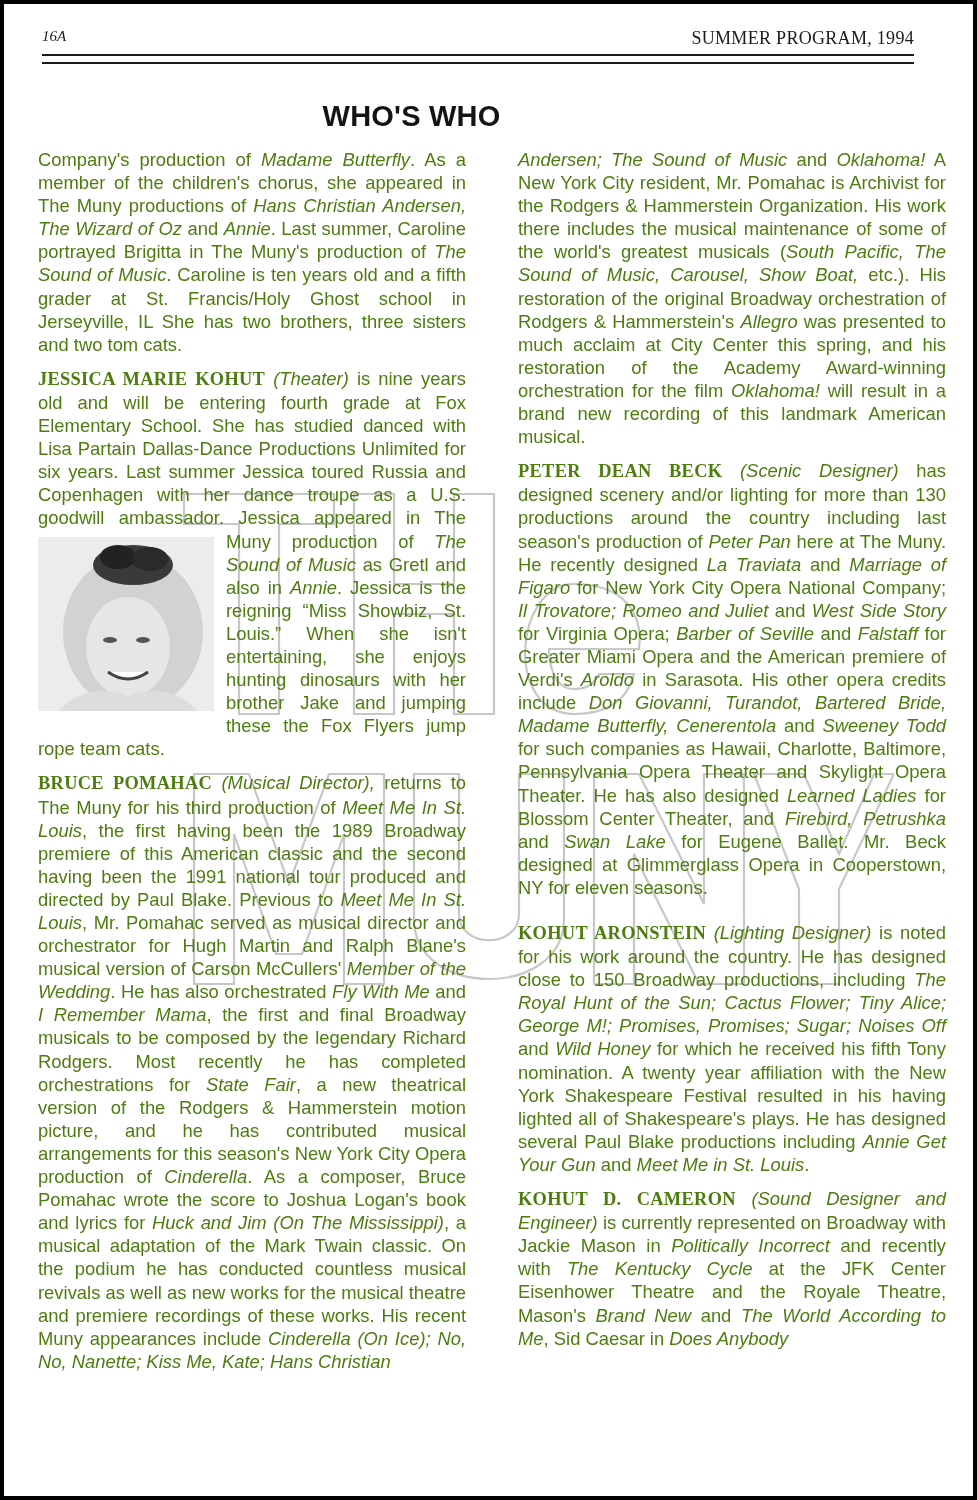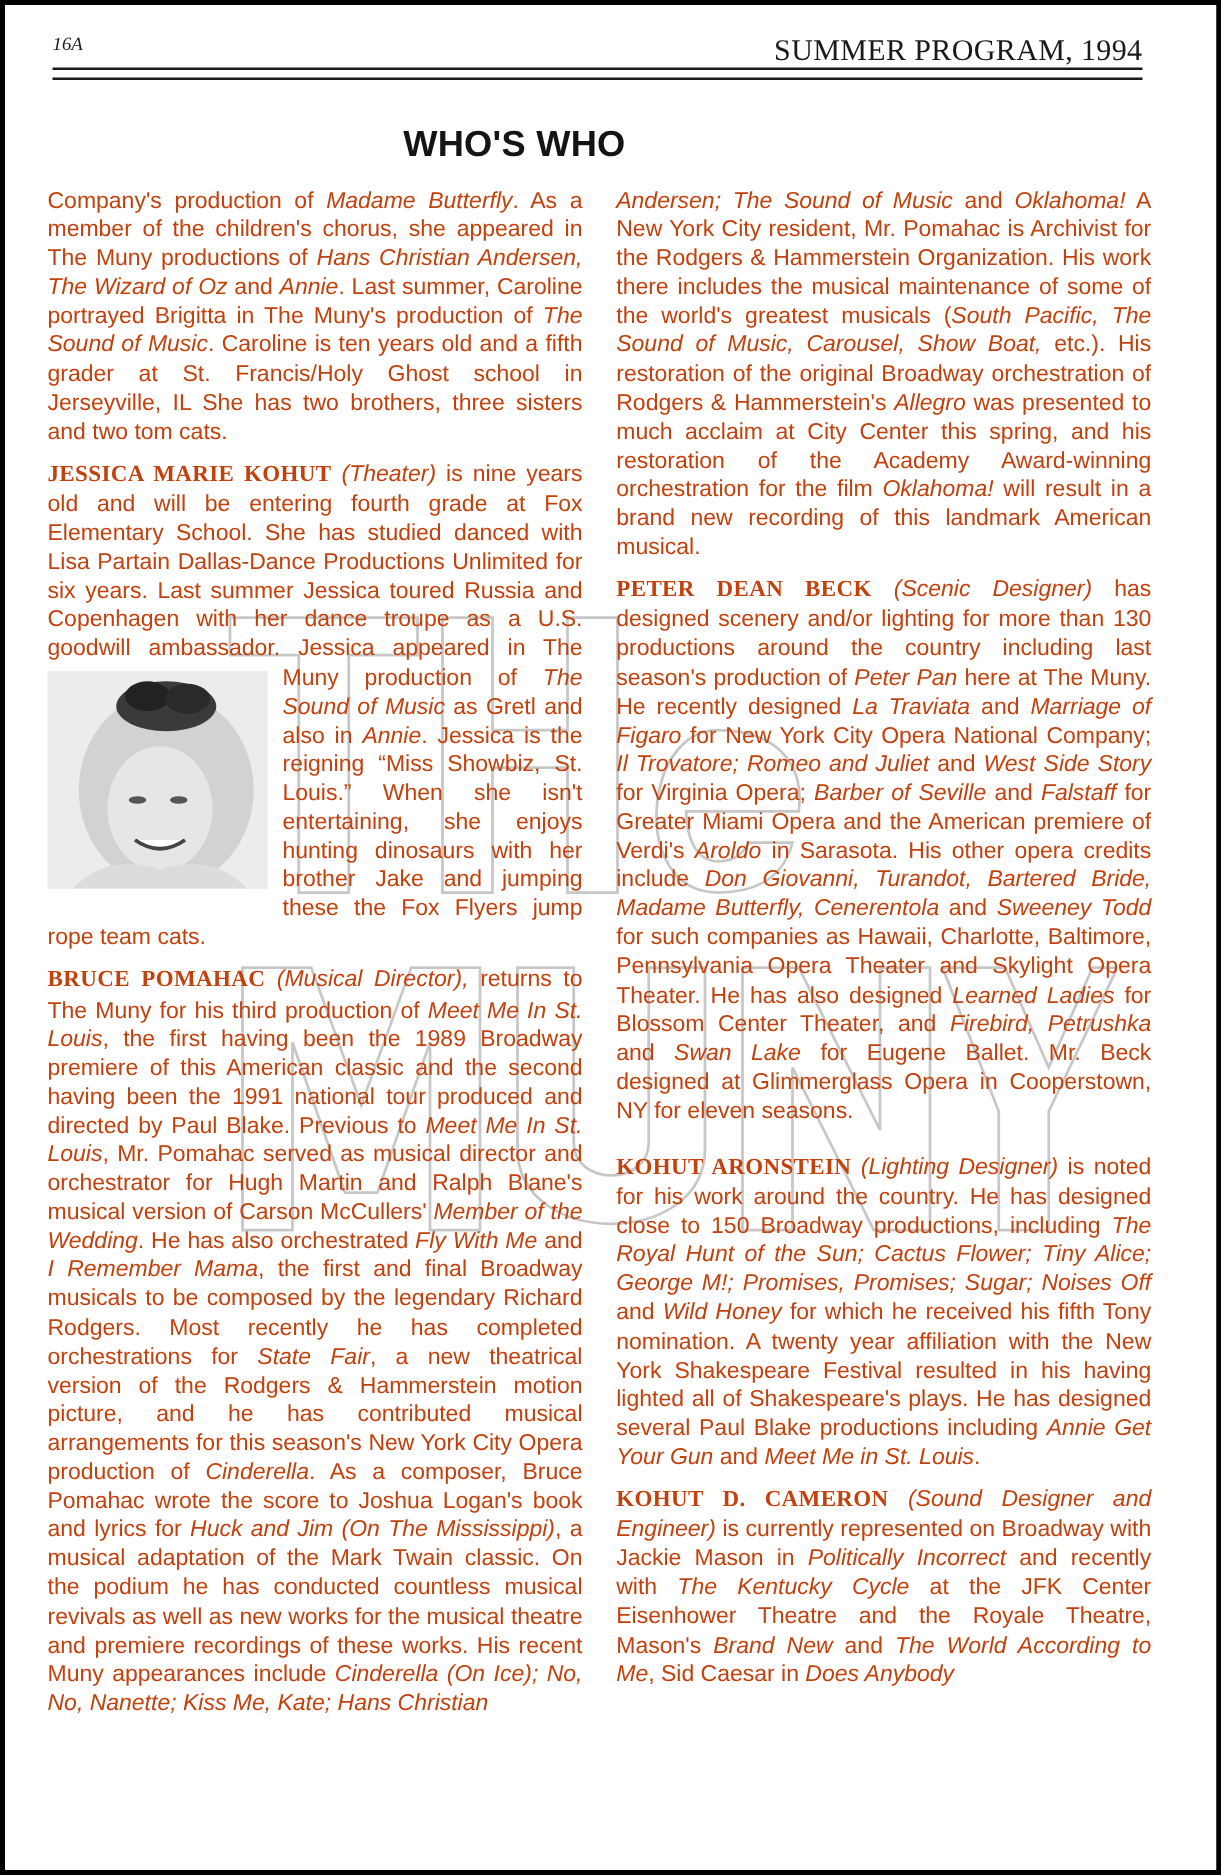--- a/index.html
+++ b/index.html
@@ -6,40 +6,40 @@
     html, body { width: 977px; height: 1500px; background: #000; overflow: hidden; }
     .page {
       position: absolute; left: 4px; top: 4px; width: 969px; height: 1492px;
       background: #ffffff; overflow: hidden;
     }
     .header {
       position: absolute; left: 38px; top: 24px; width: 872px; height: 26px;
       font-family: "Liberation Serif", "DejaVu Serif", serif; color: #1a1a1a;
     }
     .page-num { position: absolute; left: 0; top: 0; font-style: italic; font-size: 15px; }
-    .pub-title { position: absolute; right: 0; top: 0; font-size: 24px; letter-spacing: 0.3px; }
+    .pub-title { position: absolute; right: 0; top: 0; font-size: 18px; letter-spacing: 0.3px; }
     .rule { position: absolute; left: 38px; width: 872px; background: #1a1a1a; }
     .rule.r1 { top: 50px; height: 2px; }
     .rule.r2 { top: 58px; height: 2px; }
     .title {
       position: absolute; left: 0; width: 815px; top: 96px; text-align: center;
       font-family: "Liberation Sans", "DejaVu Sans", sans-serif; font-weight: bold;
       font-size: 29px; color: #141414; letter-spacing: 0.2px;
     }
     .watermark {
       position: absolute; left: 150px; top: 470px; width: 740px; height: 520px;
       pointer-events: none; opacity: 0.55;
     }
     .col {
       position: absolute; top: 144px; width: 428px;
       font-family: "Liberation Sans", "DejaVu Sans", sans-serif; font-size: 18.4px;
-      line-height: 23.1px; color: #c2410c; text-align: justify;
+      line-height: 23.1px; color: #4d7c0f; text-align: justify;
     }
     .col.left { left: 34px; }
-    .col.right { left: 489px; }
+    .col.right { left: 514px; }
     .col p { margin-bottom: 11px; }
     .col p.cont { margin-bottom: 11px; }
     .name { font-weight: bold; letter-spacing: 0.3px; font-family: Liberation Serif, serif; }
     .role, .it { font-style: italic; }
     .photo {
       float: left; width: 176px; height: 174px; margin: 7px 12px 4px 0;
       background: #e9e9e9; position: relative; overflow: hidden;
     }
     .photo svg { width: 100%; height: 100%; display: block; }
   </style>

